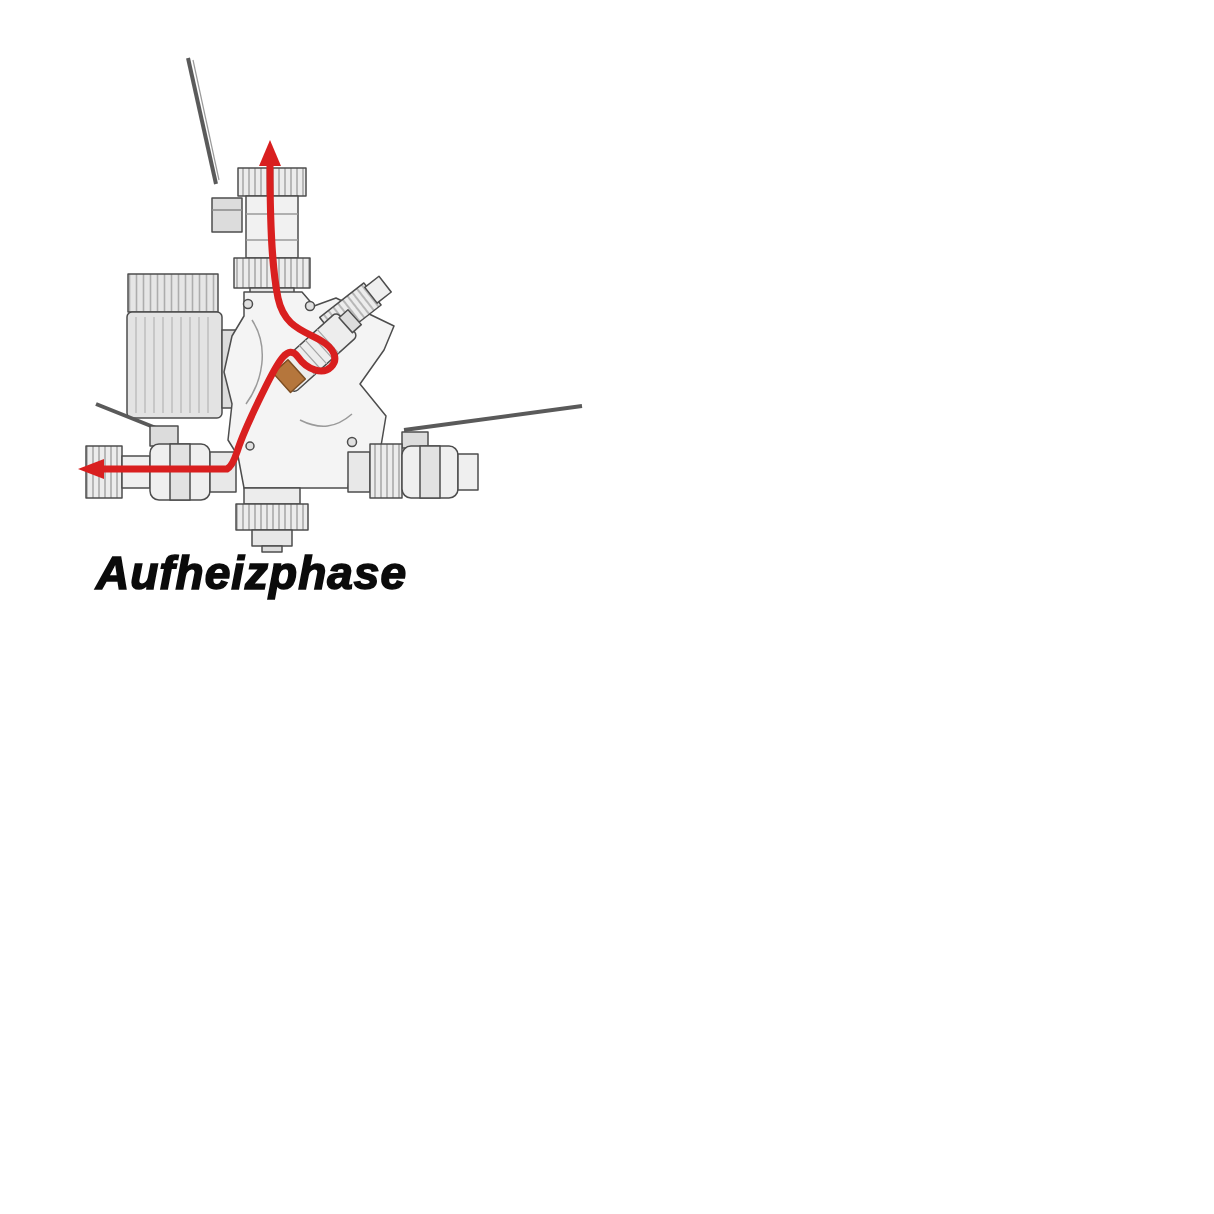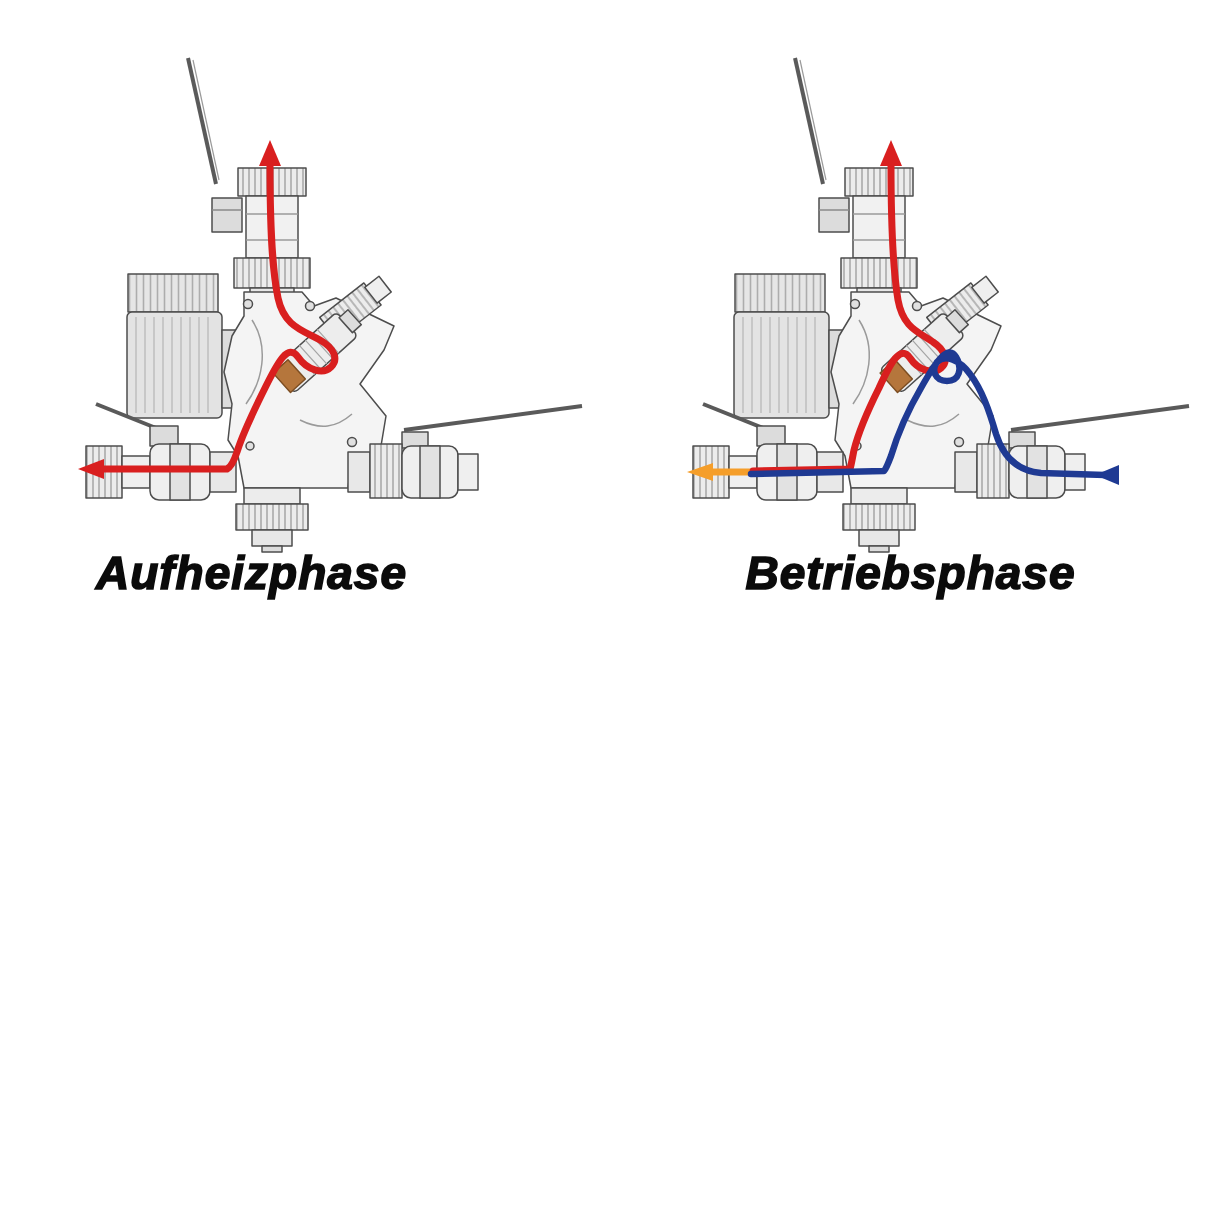--- a/index.html
+++ b/index.html
@@ -114,28 +114,16 @@
   <figure class="cell" style="margin:0">
     <svg class="panel" width="607" height="556" viewBox="0 0 607 556">
       <use href="#valveAsm"></use>
       <path d="M270,164 C270,230 272,268 278,298 C284,326 302,330 320,340 C334,348 339,359 331,367 C323,375 307,370 298,357 C288,343 278,362 266,386 C254,410 243,432 237,452 C234,461 231,467 227,469 L102,469" fill="none" stroke="#d91f1f" stroke-width="7" stroke-linecap="round" stroke-linejoin="round"></path>
       <polygon points="259,166 281,166 270,140" fill="#d91f1f"></polygon>
       <polygon points="104,459 104,479 78,469" fill="#d91f1f"></polygon>
     </svg>
     <figcaption class="caption shift-left">Aufheizphase</figcaption>
   </figure>
 
-  <figure class="cell" style="margin:0">
-    <svg class="panel" width="607" height="556" viewBox="0 0 607 556">
-      <use href="#valveAsm"></use>
-      <path d="M148,472 L104,472" fill="none" stroke="#f59e2a" stroke-width="7" stroke-linecap="round"></path>
-      <polygon points="106,463 106,481 80,472" fill="#f59e2a"></polygon>
-      <path d="M284,164 C284,232 286,270 291,300 C296,328 312,332 326,342 C338,350 342,361 334,368 C326,375 311,370 303,358 C293,344 283,364 272,388 C261,410 252,430 247,450 C245,460 244,466 243,469 L146,471" fill="none" stroke="#d91f1f" stroke-width="7" stroke-linecap="round" stroke-linejoin="round"></path>
-      <polygon points="273,166 295,166 284,140" fill="#d91f1f"></polygon>
-      <path d="M498,475 L434,473 C410,471 396,456 389,434 C382,410 375,390 363,374 C353,360 338,354 330,362 C324,370 328,381 340,381 C352,381 356,369 349,357 C341,343 328,363 314,388 C300,412 290,436 284,456 C281,464 279,469 277,471 L144,474" fill="none" stroke="#1f3a93" stroke-width="6.5" stroke-linecap="round" stroke-linejoin="round"></path>
-      <polygon points="512,465 512,485 488,475" fill="#1f3a93"></polygon>
-    </svg>
-    <figcaption class="caption">Betriebsphase</figcaption>
-  </figure>
 
 
 
 </div>
 
 </body></html>

